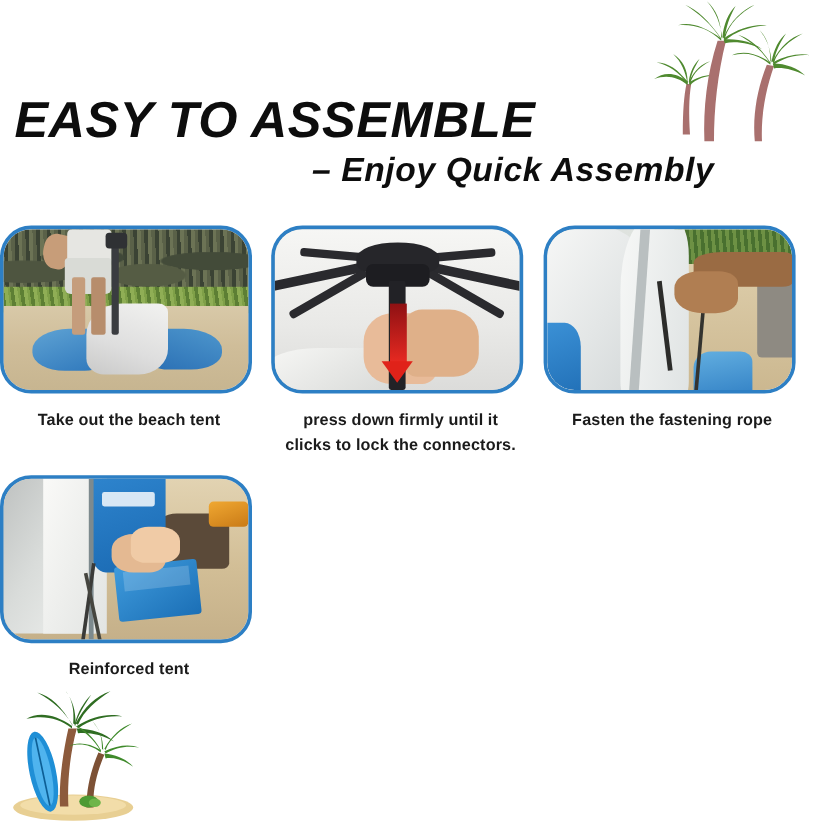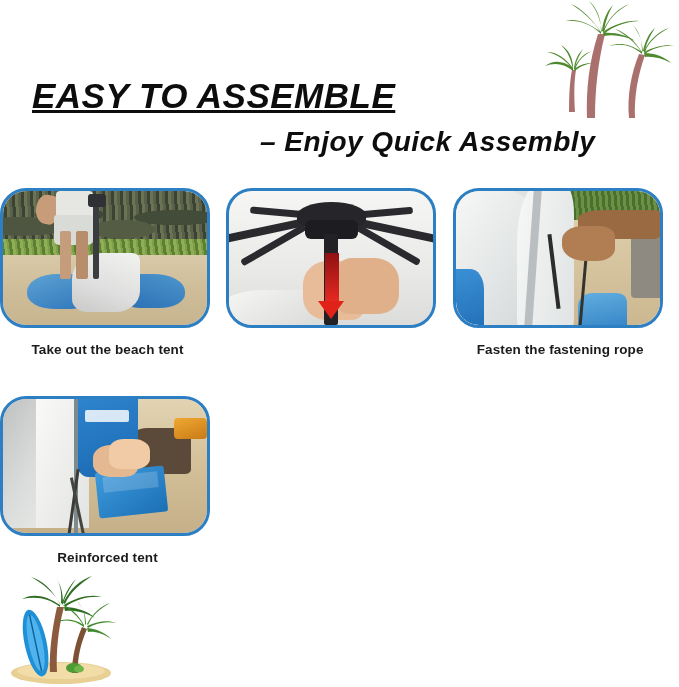--- a/index.html
+++ b/index.html
@@ -41,24 +41,23 @@
   }
   .headline-line {
     font-weight: bold;
     font-style: italic;
     color: #0d0d0d;
     letter-spacing: 0.5px;
     white-space: nowrap;
   }
   .headline-line-1 {
     position: absolute;
-    left: 32px;
+    left: 12px;
     top: 8px;
-    font-size: 35px;
-    text-decoration: underline;
+    font-size: 42px;
   }
   .headline-line-2 {
     position: absolute;
     left: 260px;
     top: 58px;
     font-size: 28px;
   }
 
   
   .steps-grid {
@@ -380,21 +379,22 @@
         <div class="layer s3-hub"></div>
         <div class="layer s3-hub2"></div>
         <div class="layer s3-hand"></div>
         <div class="layer s3-hand2"></div>
         <div class="layer s3-stem"></div>
         <div class="layer s3-arrow"></div>
         <div class="layer s3-arrowhead"></div>
       </div>
     </div>
     <div class="caption">
-      <br>
+      <span>press down firmly until it</span><br>
+      <span>clicks to lock the connectors.</span>
     </div>
   </div>
 
 
   <div class="step-cell">
     <div class="photo-frame">
       <div class="photo-inner">
         <div class="layer s5-bg"></div>
         <div class="layer s5-grass"></div>
         <div class="layer s5-sand"></div>

